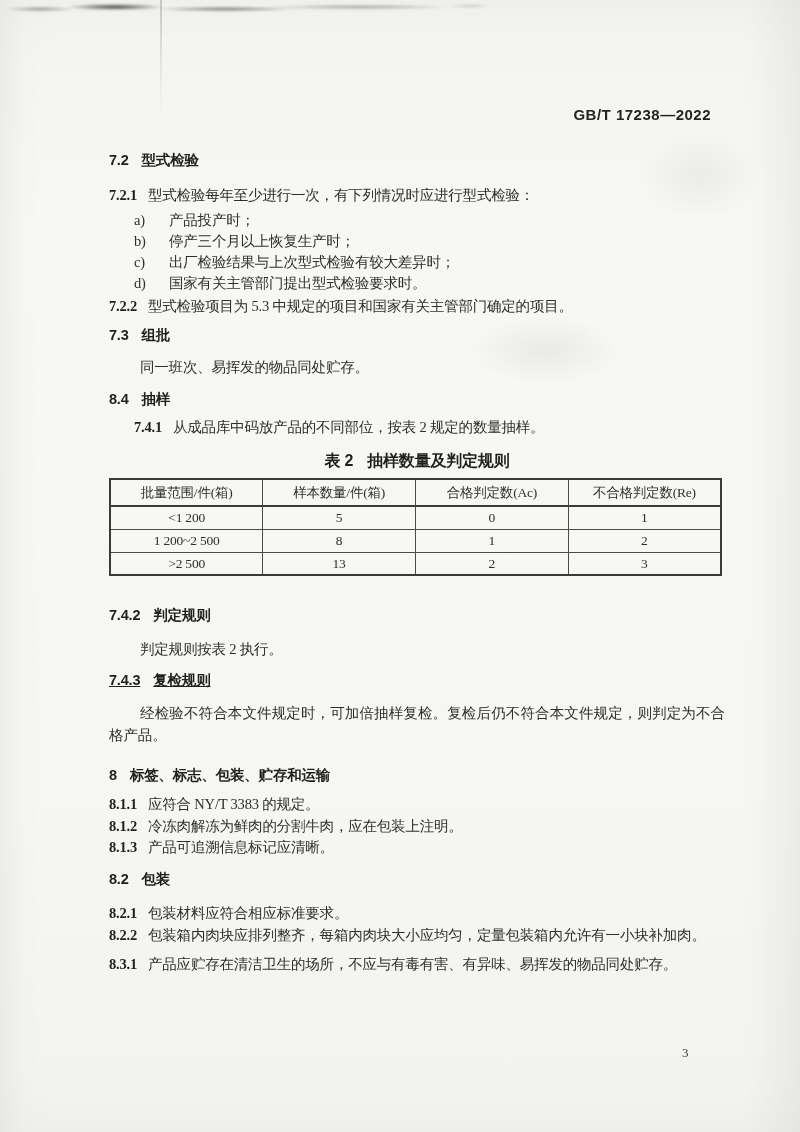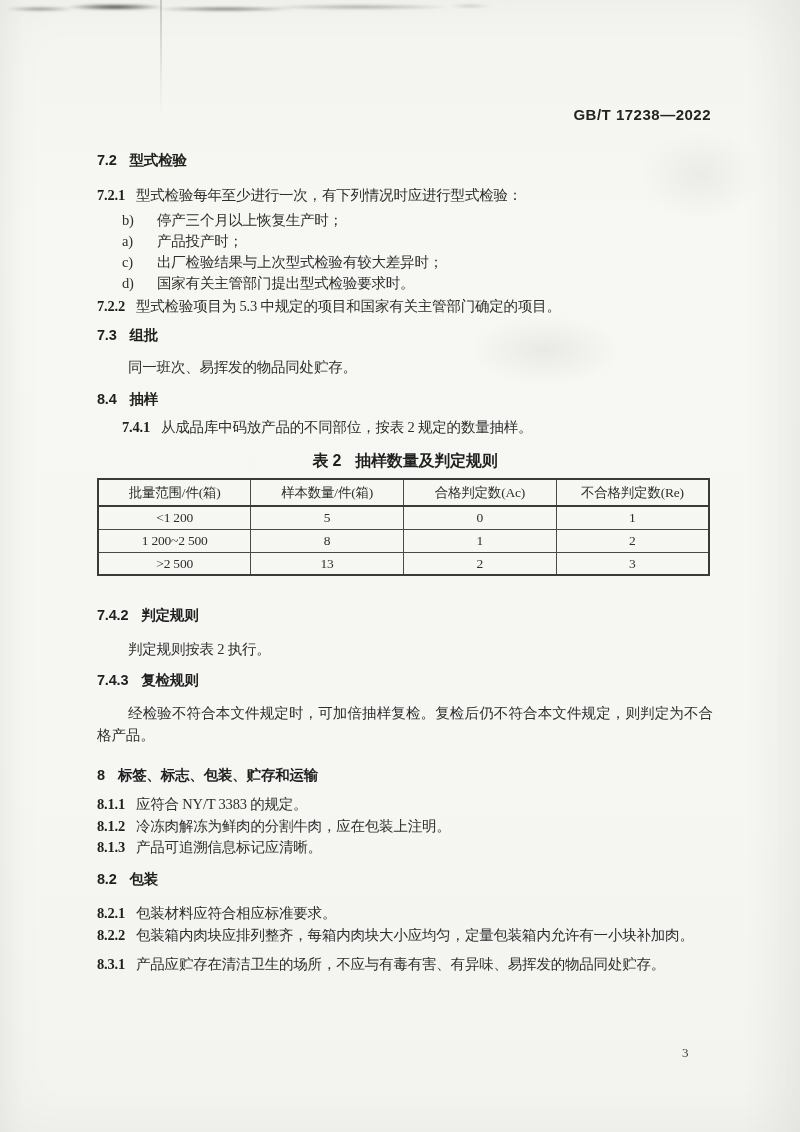--- a/index.html
+++ b/index.html
@@ -35,21 +35,21 @@
     background:radial-gradient(closest-side, rgba(170,170,160,0.18), transparent); }
   .blotch-b { position:absolute; left:640px; top:130px; width:120px; height:90px;
     background:radial-gradient(closest-side, rgba(170,170,160,0.15), transparent); }
 
   .doc-number {
     position:absolute; top:106px; right:89px;
     font-family:"Liberation Sans","DejaVu Sans",sans-serif;
     font-weight:700; font-size:15px; letter-spacing:0.5px; color:#232323;
   }
   .content {
-    position:absolute; left:97px; top:0; width:616px; height:924px;
+    position:absolute; left:109px; top:0; width:616px; height:924px;
     padding-top:150px;
     color:#2e2e2e; font-size:14.5px; letter-spacing:-0.2px; line-height:21px;
   }
   .h {
     font-family:"Liberation Sans","DejaVu Sans",sans-serif;
     font-weight:700; font-size:14.5px; color:#1f1f1f; line-height:21px;
   }
   .hnum { margin-right:13px; }
   .cnum {
     font-family:Liberation Serif, serif;
@@ -65,21 +65,21 @@
   .mt-p721 { margin-top:14px; }
   .mt-p722 { margin-top:2px; }
   .mt-h73  { margin-top:8px; }
   .mt-p73  { margin-top:11px; }
   .mt-h74  { margin-top:11px; }
   .mt-p741 { margin-top:7px;margin-left:25px; }
   .mt-cap  { margin-top:12px; }
   .mt-tbl  { margin-top:7px; }
   .mt-h742 { margin-top:29px; }
   .mt-p742 { margin-top:13px; }
-  .mt-h743 { margin-top:10px; }
+  .mt-h743 { margin-top:10px;text-decoration:underline; }
   .mt-p743 { margin-top:11px; }
   .mt-h8   { margin-top:19px; }
   .mt-h81  { margin-top:19px; }
   .mt-p811 { margin-top:8px; }
   .mt-p812 { margin-top:1px; }
   .mt-p813 { margin-top:0px; }
   .mt-h82  { margin-top:11px; }
   .mt-p821 { margin-top:13px; }
   .mt-p822 { margin-top:1px; }
   .mt-h83  { margin-top:10px; }
@@ -125,24 +125,24 @@
     <div class="h">
       <span class="hnum">7.2</span><span>型式检验</span>
     </div>
 
     <div class="p mt-p721">
       <span class="cnum">7.2.1</span><span>型式检验每年至少进行一次，有下列情况时应进行型式检验：</span>
     </div>
 
     <div class="list">
       <div class="li">
+        <span class="marker">a)</span><span>产品投产时；</span>
+      </div>
+      <div class="li">
         <span class="marker">b)</span><span>停产三个月以上恢复生产时；</span>
-      </div>
-      <div class="li">
-        <span class="marker">a)</span><span>产品投产时；</span>
       </div>
       <div class="li">
         <span class="marker">c)</span><span>出厂检验结果与上次型式检验有较大差异时；</span>
       </div>
       <div class="li">
         <span class="marker">d)</span><span>国家有关主管部门提出型式检验要求时。</span>
       </div>
     </div>
 
     <div class="p mt-p722">

